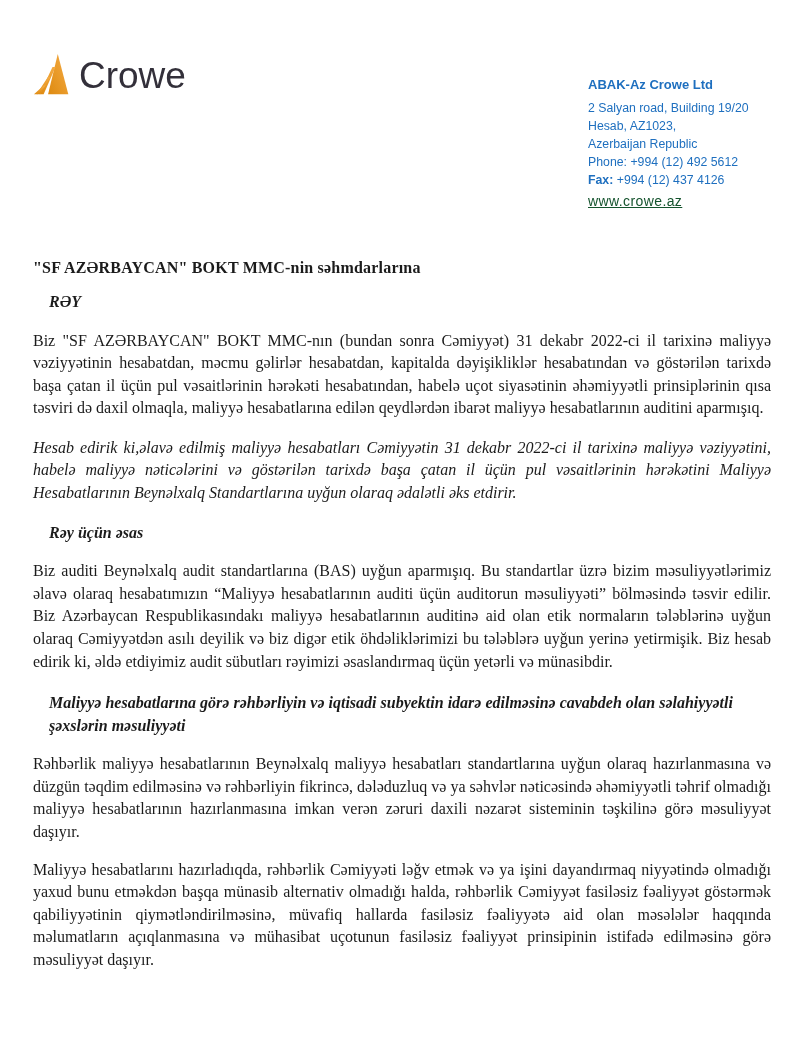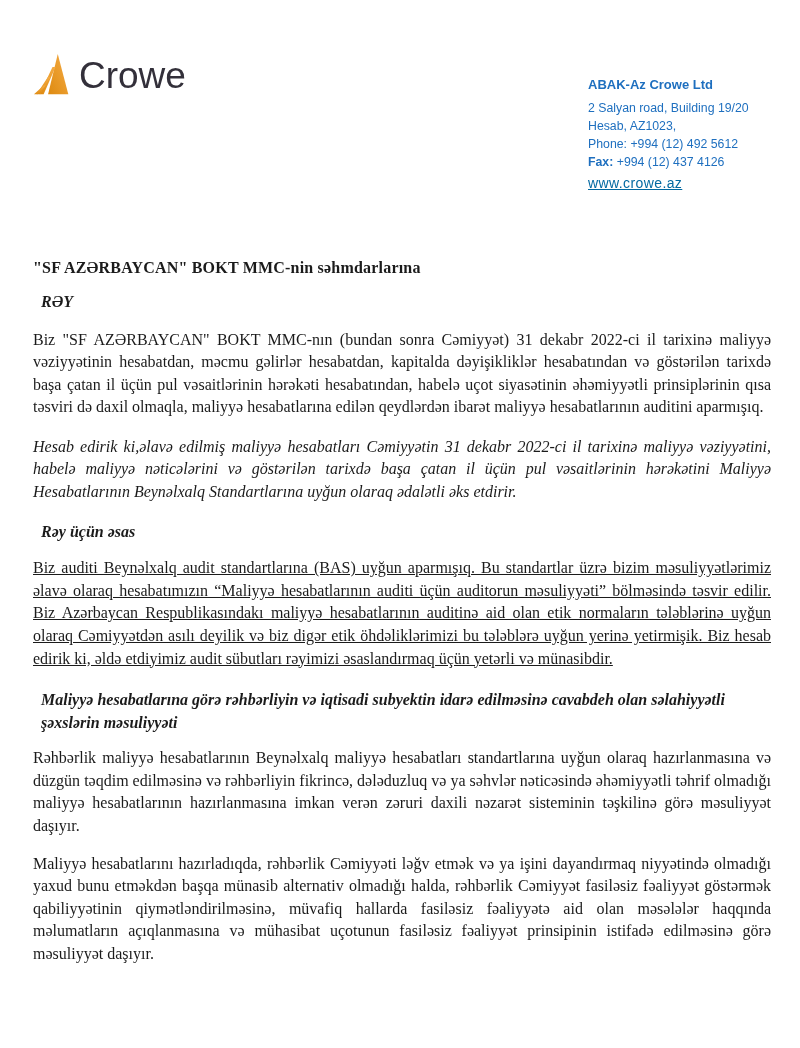--- a/index.html
+++ b/index.html
@@ -27,48 +27,48 @@
     font-family: "Liberation Sans", sans-serif;
     font-style: normal;
     color: #1e6fbf;
     white-space: nowrap; overflow: hidden;
   }
   .c-company { font-size: 13px; font-weight: 700; margin-bottom: 7px; }
   .c-line    { font-size: 12.3px; line-height: 18px; }
   .c-line .lbl-bold { font-weight: 700; text-align: right; }
   .c-site {
     display: inline-block; margin-top: 4px;
-    font-size: 14px; color: #0369a1;
+    font-size: 14px; color: #14532d;
     text-decoration: underline; letter-spacing: 0.4px;
     cursor: pointer;
   }
 
   
   .doc {
     position: absolute; left: 33px; right: 29px; top: 0;
     padding-top: 243px;
     color: #1b1b1b;
     font-size: 16px;
   }
   .doc h1, .doc h2 {
     font-size: 16px; font-weight: 700;
     margin: 0; line-height: 22px; letter-spacing: 0.2px;
   }
   .doc h2 { margin-top: 14px; }
   .doc h3 {
     font-size: 16px; font-weight: 700; font-style: italic;
-    margin: 8px; line-height: 22.5px;
+    margin: 16px; line-height: 22.5px;
   }
   .doc p {
     margin: 0; text-align: justify;
     line-height: 22.6px;
   }
   .mt12 { margin-top: 12px !important; }
   .mt13 { margin-top: 13px !important; }
-  .mt14 { margin-top: 14px !important; text-decoration: underline; }
+  .mt14 { margin-top: 14px !important; }
   .mt15 { margin-top: 15px !important; }
   .mt17 { margin-top: 17px !important; font-style: italic; }
   .mt19 { margin-top: 19px !important; }
 </style>
 </head>
 <body>
 
 <header>
 
   <div class="logo">
@@ -84,20 +84,21 @@
       <polygon points="16,28 19,28 7,48 3,48" fill="url(#lg)"></polygon>
       <polygon points="11,38 13.5,38 4,48 0,48" fill="url(#lg)"></polygon>
     </svg>
     <span class="logo-word">Crowe</span>
   </div>
 
   <address class="contact">
     <div class="c-company">ABAK-Az Crowe Ltd</div>
     <div class="c-line">2 Salyan road, Building 19/20</div>
     <div class="c-line">Hesab, AZ1023,</div>
+    <div class="c-line">Azerbaijan Republic</div>
     <div class="c-line"><span>Phone:</span> <span>+994 (12) 492 5612</span></div>
     <div class="c-line"><span class="lbl-bold">Fax:</span> <span>+994 (12) 437 4126</span></div>
     <a class="c-site">www.crowe.az</a>
   </address>
 
 </header>
 
 <main class="doc">
 
   <h2>"SF AZƏRBAYCAN" BOKT MMC-nin səhmdarlarına</h2>

